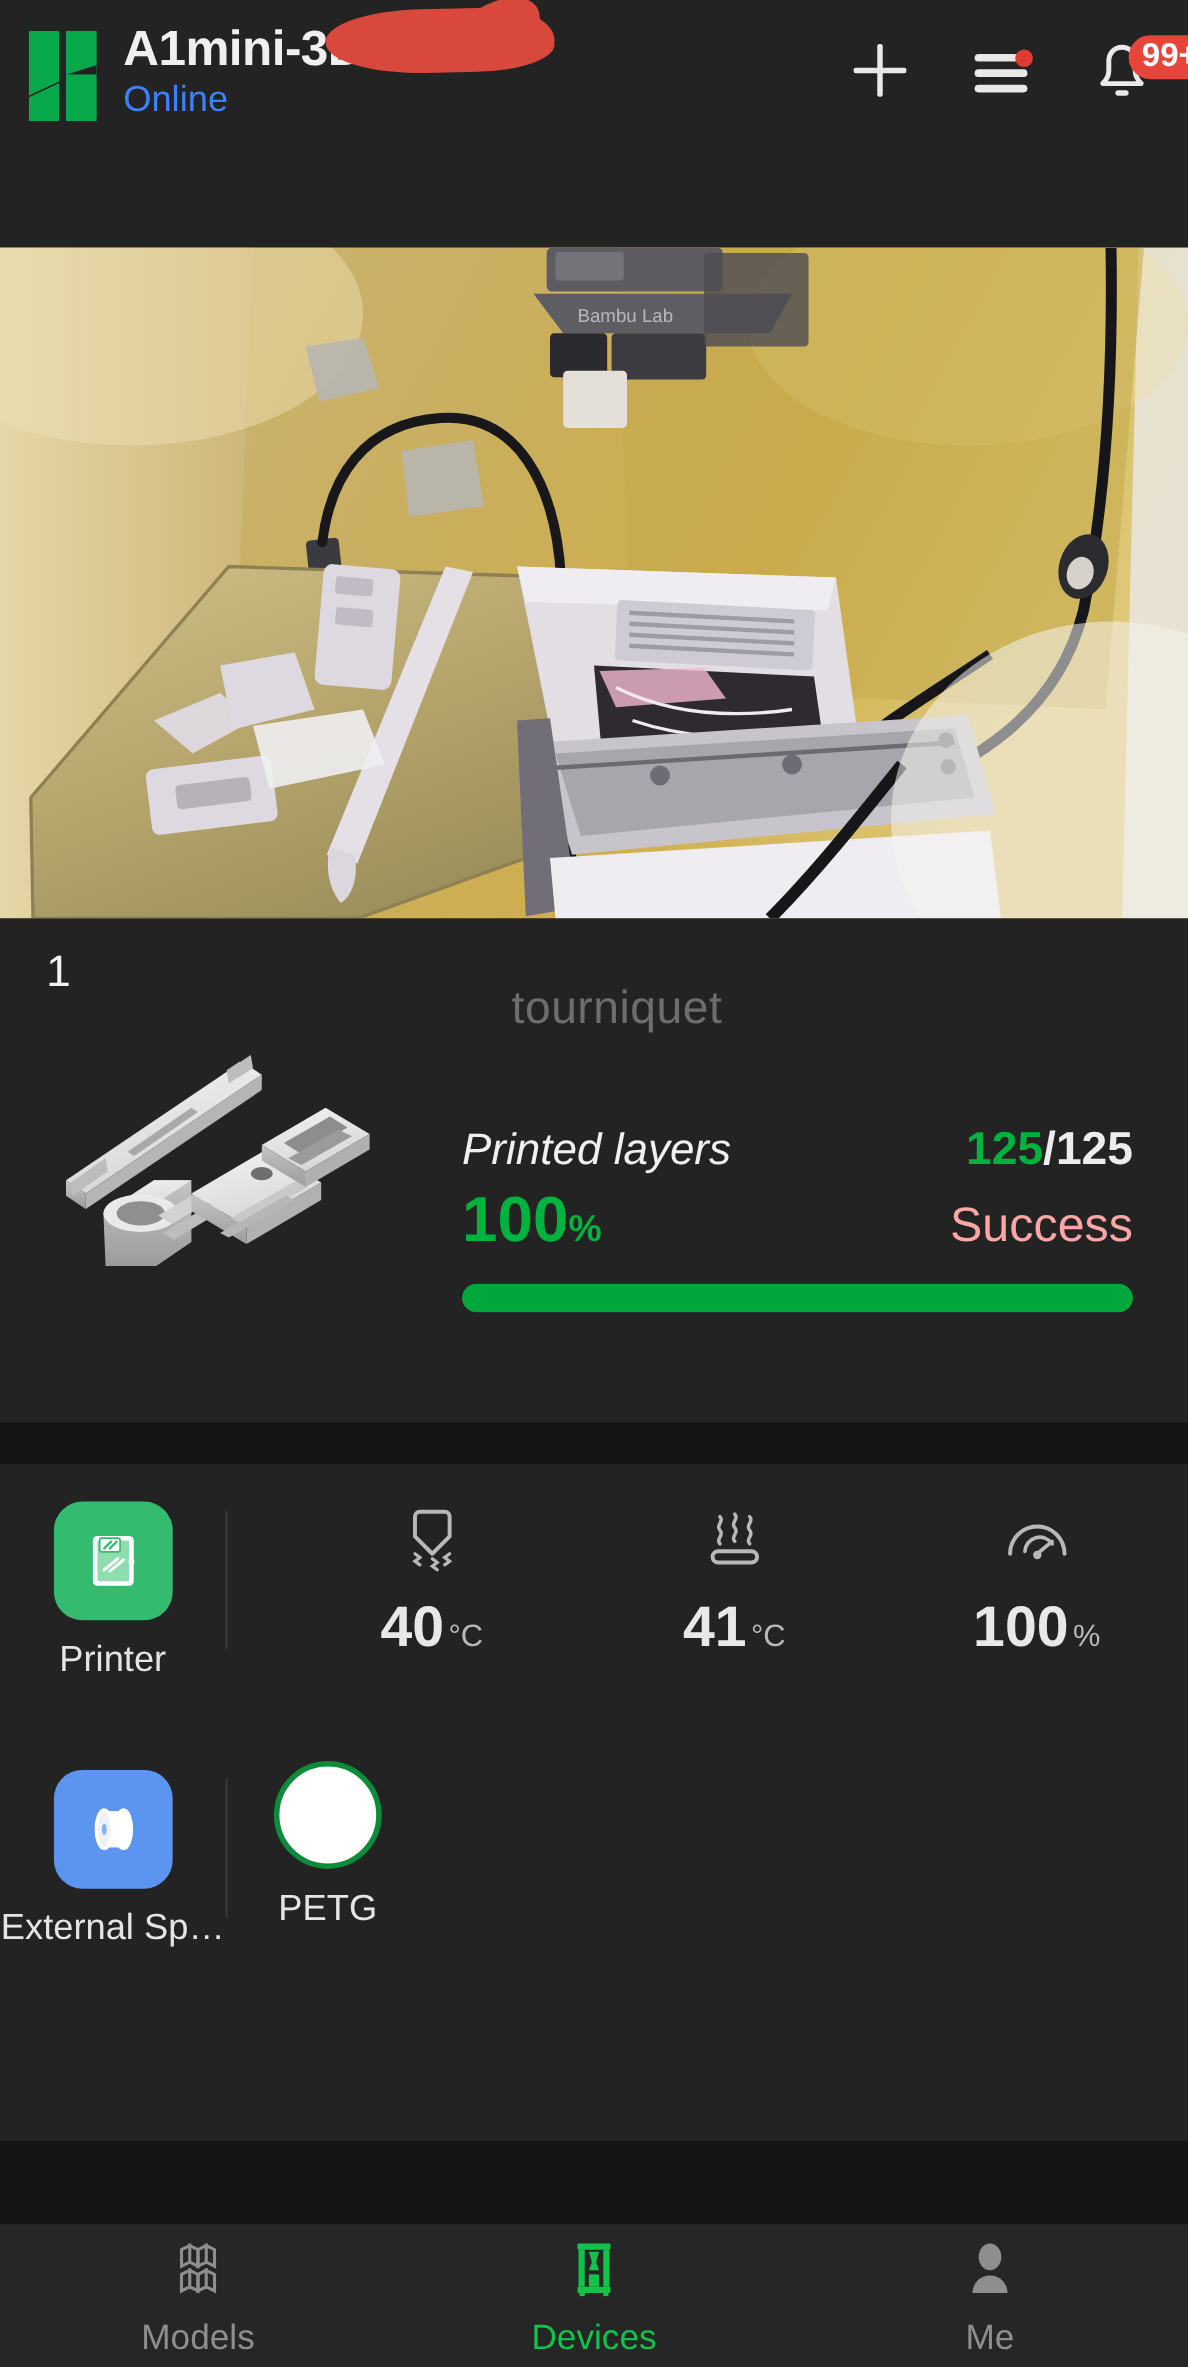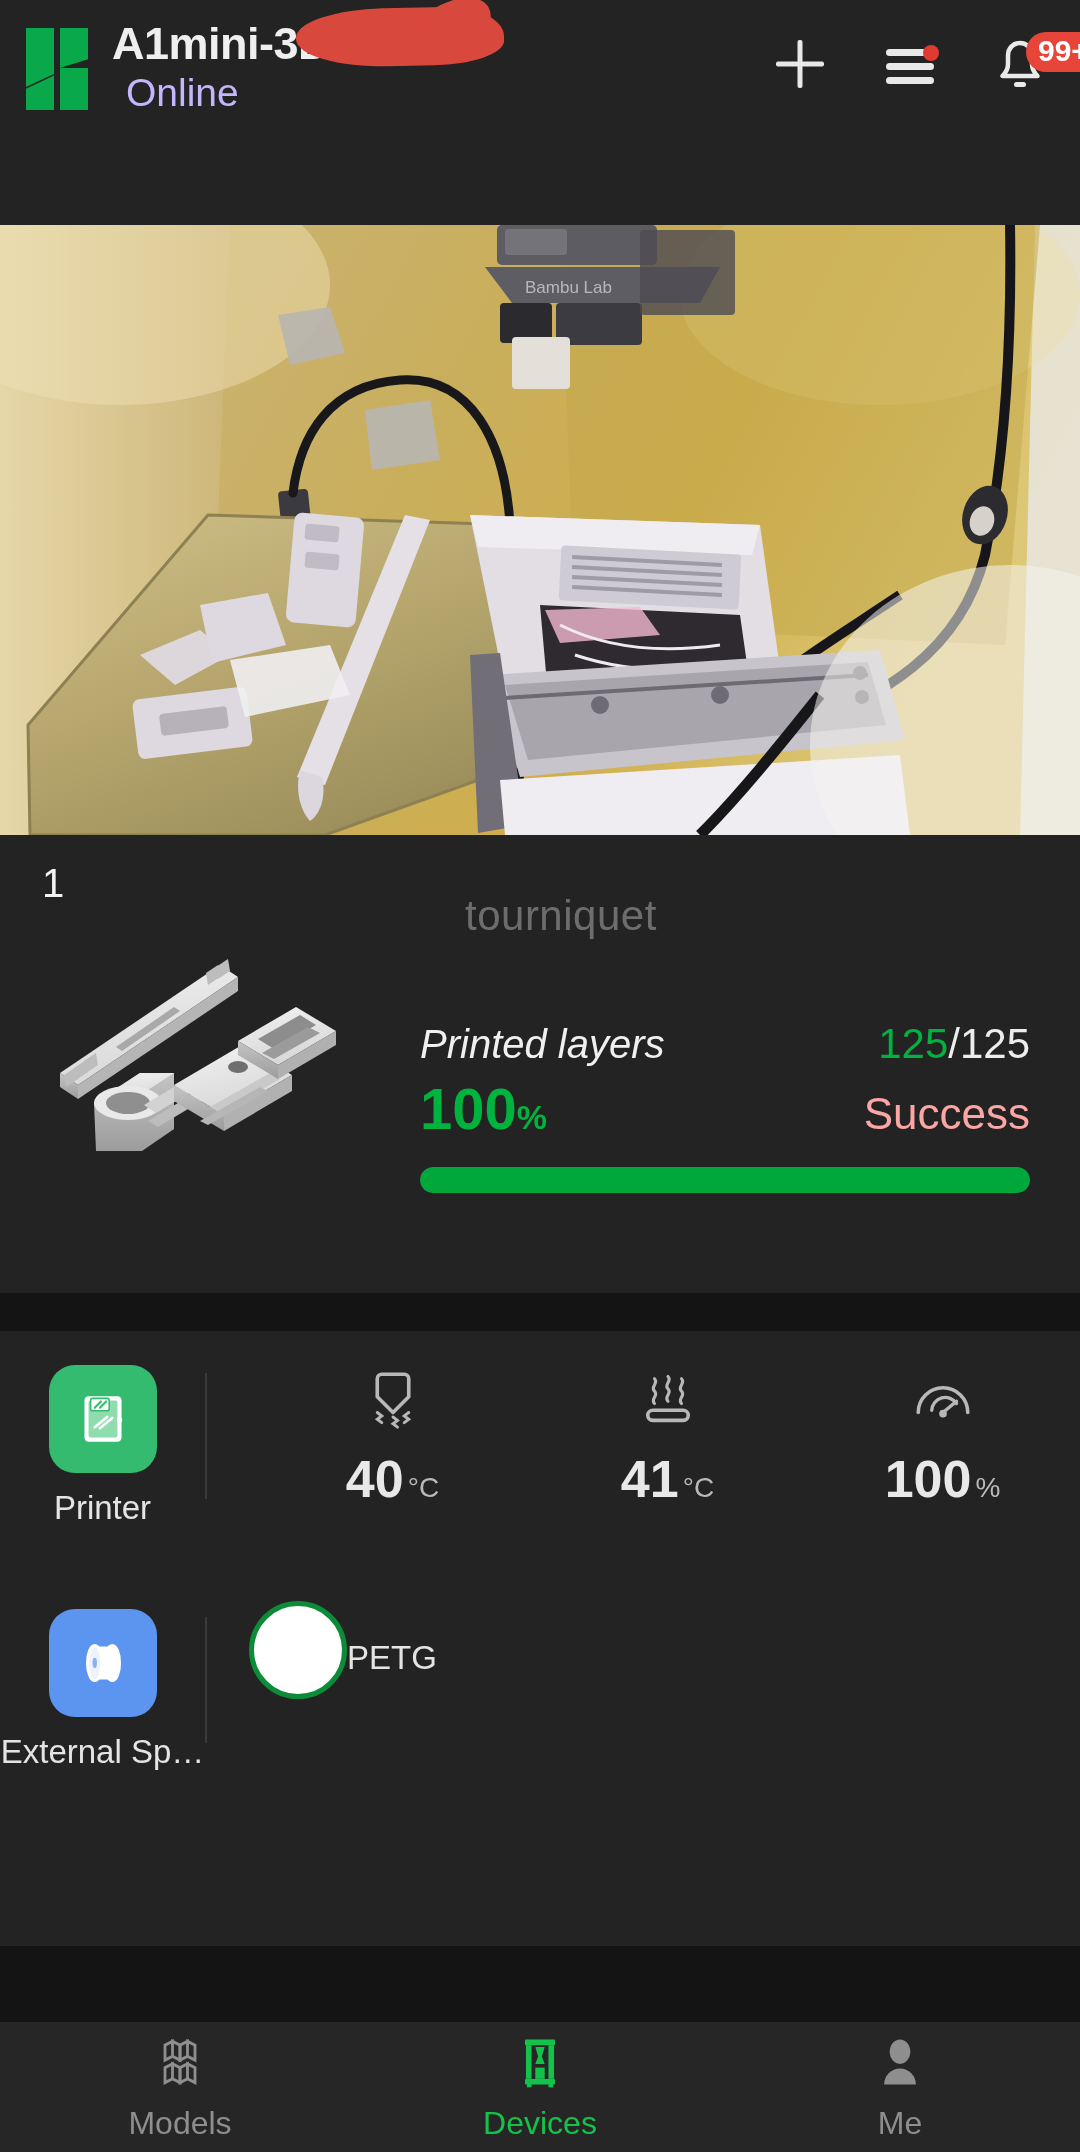--- a/index.html
+++ b/index.html
@@ -29,21 +29,21 @@
   .logo .bar.right { left:34px; top:0; width:28px; height:82px;
      clip-path:polygon(0 0,100% 0,100% 100%,0 100%,0 44%,0 44%); }
   .logo .cut { position:absolute; left:34px; top:0; width:28px; height:40px;
      background:#232323; clip-path:polygon(0 100%,100% 78%,100% 100%,0 100%); }
 
   .title-block { flex:1 1 auto; min-width:0; padding-top:6px; }
   .dev-name {
     font-size:45px; font-weight:bold; color:#efefef; letter-spacing:-0.5px;
     white-space:nowrap; line-height:1.05;
   }
-  .dev-status { font-size:39px; color:#c4b5fd; margin-top:4px;margin-left:14px; }
+  .dev-status { font-size:33px; color:#3b82f6; margin-top:4px; }
 
   .redact {
     position:absolute; left:296px; top:8px; width:208px; height:58px;
     background:#d9483c; pointer-events:none;
     border-radius:42% 28% 34% 44% / 48% 52% 40% 50%;
     transform:rotate(-1.2deg);
   }
   .redact:after{
     content:""; position:absolute; left:6px; top:16px; width:198px; height:40px;
     background:#d9483c; border-radius:36% 48% 40% 30% / 52% 42% 56% 46%;
@@ -88,21 +88,21 @@
   .job-title {
     position:absolute; left:465px; top:57px; font-size:42px; color:#6d6d6d;
     letter-spacing:0.5px;
   }
 
   .layer-row {
     position:absolute; left:420px; right:50px; top:185px;
     display:flex; justify-content:space-between; align-items:baseline;
   }
   .layer-label { font-size:40px; color:#f0f0f0;font-style:italic; }
-  .layer-val { font-size:42px; font-weight:normal; color:#ededed; }
+  .layer-val { font-size:42px; font-weight:bold; color:#ededed; }
   .layer-val .cur { color:#00b33f; }
 
   .pct-row {
     position:absolute; left:420px; right:50px; top:245px;
     display:flex; justify-content:space-between; align-items:baseline;
   }
   .pct { font-size:58px; font-weight:bold; color:#00b33f; line-height:1; }
   .pct span.u { font-size:34px; font-weight:bold; }
   .state { font-size:44px; color:#fca5a5; }
 
@@ -131,21 +131,21 @@
 
   .metrics { flex:1 1 auto; display:flex;padding-left:48px; }
   .metric { flex:1 1 0; display:flex; flex-direction:column; align-items:center;
      padding-top:32px; }
   .metric .mi { height:72px; display:flex; align-items:flex-end; }
   .metric .mv { margin-top:14px; font-size:52px; font-weight:bold; color:#e8e8e8;
      display:flex; align-items:baseline; }
   .metric .mu { font-size:28px; font-weight:normal; color:#b9b9b9; margin-left:4px; }
 
   .fil-area { flex:1 1 auto; display:flex; padding-left:42px; padding-top:26px; }
-  .fil { display:flex; flex-direction:row; align-items:center; }
+  .fil { display:flex; flex-direction:column; align-items:center; }
   .fil-dot { width:88px; height:88px; border-radius:50%; background:#fff;
      border:5px solid #0c8b38; box-sizing:content-box; }
   .fil-label { margin-top:16px; font-size:33px; color:#e4e4e4; }
 
   
   .nav {
     position:absolute; left:0; bottom:0; width:100%; height:130px;
     background:#262626; display:flex; align-items:center;
   }
   .nav-item { flex:1 1 0; display:flex; flex-direction:column; align-items:center;

